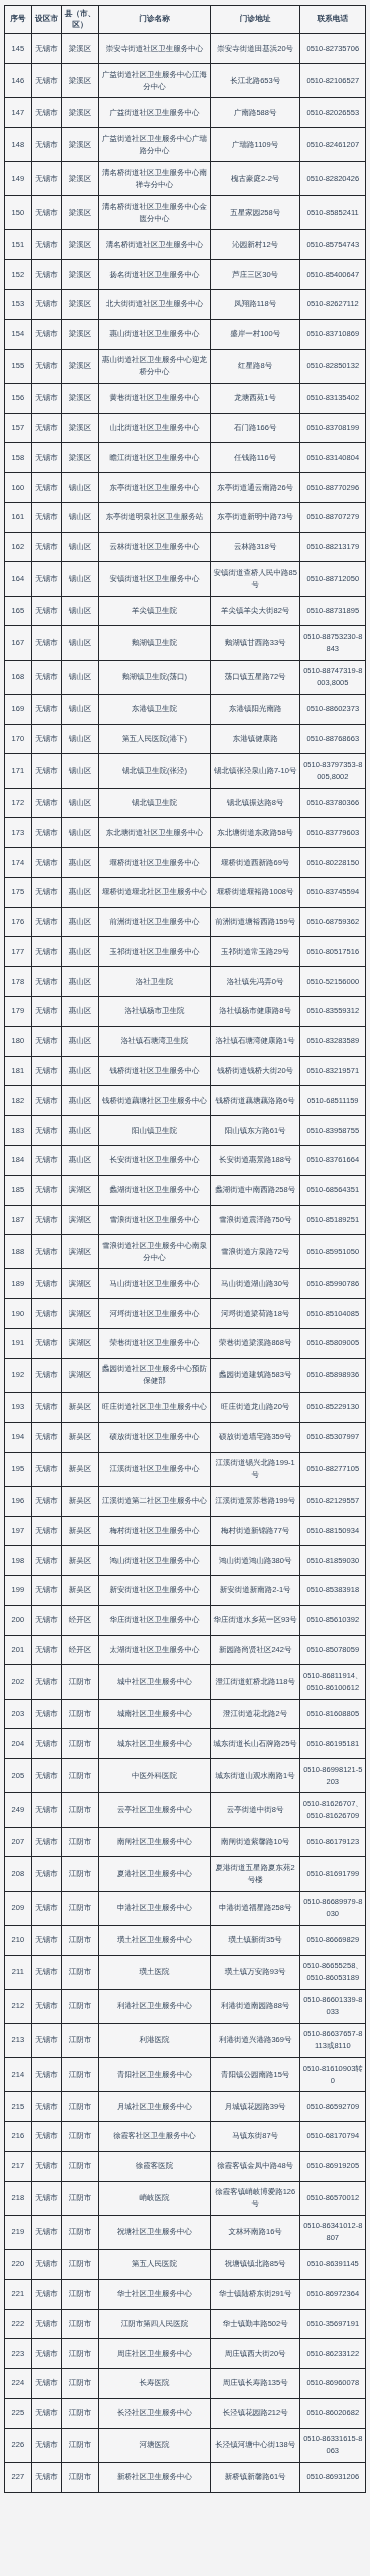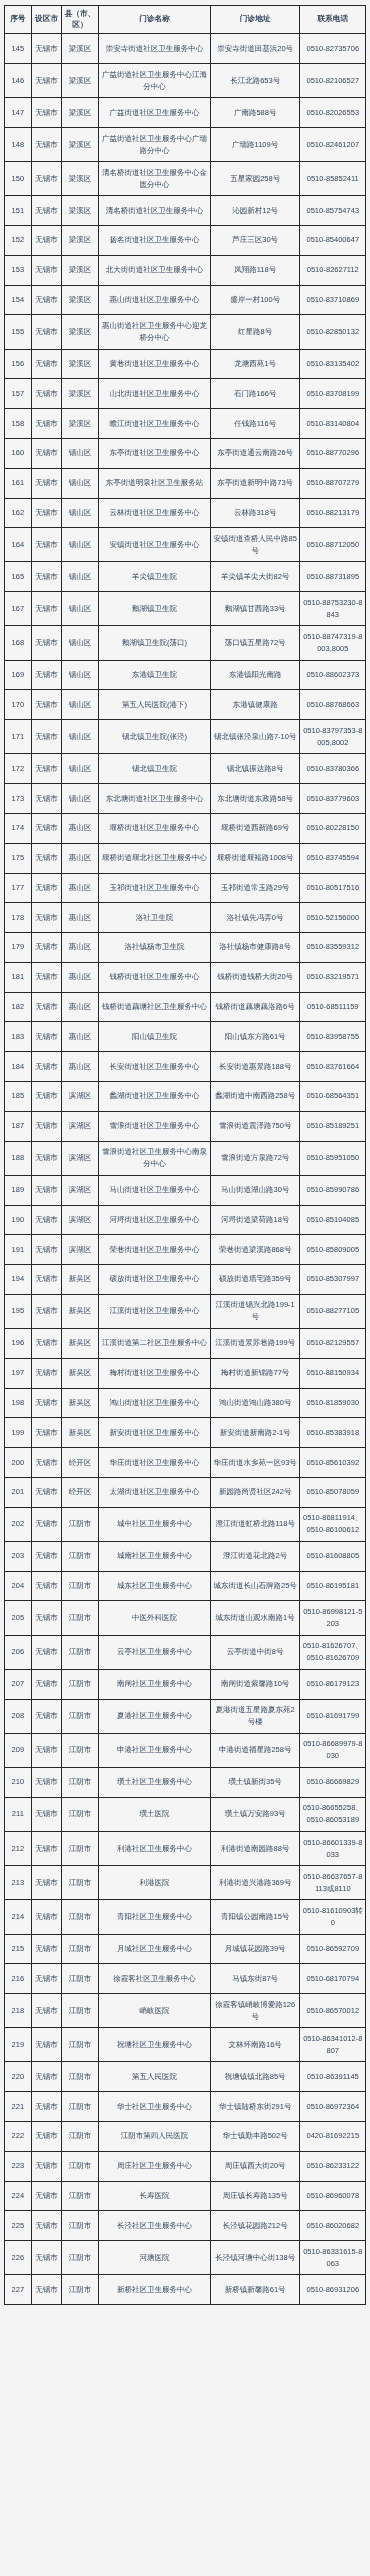--- a/index.html
+++ b/index.html
@@ -90,20 +90,28 @@
         </tr>
         <tr>
           <td class="c-no">148</td>
           <td class="c-city">无锡市</td>
           <td class="c-district">梁溪区</td>
           <td class="c-name">广益街道社区卫生服务中心广瑞路分中心</td>
           <td class="c-address">广瑞路1109号</td>
           <td class="c-phone">0510-82461207</td>
         </tr>
         <tr>
+          <td class="c-no">149</td>
+          <td class="c-city">无锡市</td>
+          <td class="c-district">梁溪区</td>
+          <td class="c-name">清名桥街道社区卫生服务中心南禅寺分中心</td>
+          <td class="c-address">槐古豪庭2-2号</td>
+          <td class="c-phone">0510-82820426</td>
+        </tr>
+        <tr>
           <td class="c-no">150</td>
           <td class="c-city">无锡市</td>
           <td class="c-district">梁溪区</td>
           <td class="c-name">清名桥街道社区卫生服务中心金匮分中心</td>
           <td class="c-address">五星家园258号</td>
           <td class="c-phone">0510-85852411</td>
         </tr>
         <tr>
           <td class="c-no">151</td>
           <td class="c-city">无锡市</td>
@@ -274,20 +282,28 @@
         </tr>
         <tr>
           <td class="c-no">175</td>
           <td class="c-city">无锡市</td>
           <td class="c-district">惠山区</td>
           <td class="c-name">堰桥街道堰北社区卫生服务中心</td>
           <td class="c-address">堰桥街道堰裕路1008号</td>
           <td class="c-phone">0510-83745594</td>
         </tr>
         <tr>
+          <td class="c-no">176</td>
+          <td class="c-city">无锡市</td>
+          <td class="c-district">惠山区</td>
+          <td class="c-name">前洲街道社区卫生服务中心</td>
+          <td class="c-address">前洲街道塘裕西路159号</td>
+          <td class="c-phone">0510-68759362</td>
+        </tr>
+        <tr>
           <td class="c-no">177</td>
           <td class="c-city">无锡市</td>
           <td class="c-district">惠山区</td>
           <td class="c-name">玉祁街道社区卫生服务中心</td>
           <td class="c-address">玉祁街道常玉路29号</td>
           <td class="c-phone">0510-80517516</td>
         </tr>
         <tr>
           <td class="c-no">178</td>
           <td class="c-city">无锡市</td>
@@ -296,20 +312,28 @@
           <td class="c-address">洛社镇先冯弄0号</td>
           <td class="c-phone">0510-52156000</td>
         </tr>
         <tr>
           <td class="c-no">179</td>
           <td class="c-city">无锡市</td>
           <td class="c-district">惠山区</td>
           <td class="c-name">洛社镇杨市卫生院</td>
           <td class="c-address">洛社镇杨市健康路8号</td>
           <td class="c-phone">0510-83559312</td>
+        </tr>
+        <tr>
+          <td class="c-no">180</td>
+          <td class="c-city">无锡市</td>
+          <td class="c-district">惠山区</td>
+          <td class="c-name">洛社镇石塘湾卫生院</td>
+          <td class="c-address">洛社镇石塘湾健康路1号</td>
+          <td class="c-phone">0510-83283589</td>
         </tr>
         <tr>
           <td class="c-no">181</td>
           <td class="c-city">无锡市</td>
           <td class="c-district">惠山区</td>
           <td class="c-name">钱桥街道社区卫生服务中心</td>
           <td class="c-address">钱桥街道钱桥大街20号</td>
           <td class="c-phone">0510-83219571</td>
         </tr>
         <tr>
@@ -378,20 +402,36 @@
         </tr>
         <tr>
           <td class="c-no">191</td>
           <td class="c-city">无锡市</td>
           <td class="c-district">滨湖区</td>
           <td class="c-name">荣巷街道社区卫生服务中心</td>
           <td class="c-address">荣巷街道梁溪路868号</td>
           <td class="c-phone">0510-85809005</td>
         </tr>
         <tr>
+          <td class="c-no">192</td>
+          <td class="c-city">无锡市</td>
+          <td class="c-district">滨湖区</td>
+          <td class="c-name">蠡园街道社区卫生服务中心预防保健部</td>
+          <td class="c-address">蠡园街道建筑路583号</td>
+          <td class="c-phone">0510-85898936</td>
+        </tr>
+        <tr>
+          <td class="c-no">193</td>
+          <td class="c-city">无锡市</td>
+          <td class="c-district">新吴区</td>
+          <td class="c-name">旺庄街道社区卫生卫生服务中心</td>
+          <td class="c-address">旺庄街道龙山路20号</td>
+          <td class="c-phone">0510-85229130</td>
+        </tr>
+        <tr>
           <td class="c-no">194</td>
           <td class="c-city">无锡市</td>
           <td class="c-district">新吴区</td>
           <td class="c-name">硕放街道社区卫生服务中心</td>
           <td class="c-address">硕放街道墙宅路359号</td>
           <td class="c-phone">0510-85307997</td>
         </tr>
         <tr>
           <td class="c-no">195</td>
           <td class="c-city">无锡市</td>
@@ -474,21 +514,21 @@
         </tr>
         <tr>
           <td class="c-no">205</td>
           <td class="c-city">无锡市</td>
           <td class="c-district">江阴市</td>
           <td class="c-name">中医外科医院</td>
           <td class="c-address">城东街道山观水南路1号</td>
           <td class="c-phone">0510-86998121-5203</td>
         </tr>
         <tr>
-          <td class="c-no">206</td>
+          <td class="c-no">249</td>
           <td class="c-city">无锡市</td>
           <td class="c-district">江阴市</td>
           <td class="c-name">云亭社区卫生服务中心</td>
           <td class="c-address">云亭街道中街8号</td>
           <td class="c-phone">0510-81626707、0510-81626709</td>
         </tr>
         <tr>
           <td class="c-no">207</td>
           <td class="c-city">无锡市</td>
           <td class="c-district">江阴市</td>
@@ -562,20 +602,28 @@
         </tr>
         <tr>
           <td class="c-no">216</td>
           <td class="c-city">无锡市</td>
           <td class="c-district">江阴市</td>
           <td class="c-name">徐霞客社区卫生服务中心</td>
           <td class="c-address">马镇东街87号</td>
           <td class="c-phone">0510-68170794</td>
         </tr>
         <tr>
+          <td class="c-no">217</td>
+          <td class="c-city">无锡市</td>
+          <td class="c-district">江阴市</td>
+          <td class="c-name">徐霞客医院</td>
+          <td class="c-address">徐霞客镇金凤中路48号</td>
+          <td class="c-phone">0510-86919205</td>
+        </tr>
+        <tr>
           <td class="c-no">218</td>
           <td class="c-city">无锡市</td>
           <td class="c-district">江阴市</td>
           <td class="c-name">峭岐医院</td>
           <td class="c-address">徐霞客镇峭岐博爱路126号</td>
           <td class="c-phone">0510-86570012</td>
         </tr>
         <tr>
           <td class="c-no">219</td>
           <td class="c-city">无锡市</td>
@@ -599,21 +647,21 @@
           <td class="c-name">华士社区卫生服务中心</td>
           <td class="c-address">华士镇陆桥东街291号</td>
           <td class="c-phone">0510-86972364</td>
         </tr>
         <tr>
           <td class="c-no">222</td>
           <td class="c-city">无锡市</td>
           <td class="c-district">江阴市</td>
           <td class="c-name">江阴市第四人民医院</td>
           <td class="c-address">华士镇勤丰路502号</td>
-          <td class="c-phone">0420-81692215</td>
+          <td class="c-phone">0510-35697191</td>
         </tr>
         <tr>
           <td class="c-no">223</td>
           <td class="c-city">无锡市</td>
           <td class="c-district">江阴市</td>
           <td class="c-name">周庄社区卫生服务中心</td>
           <td class="c-address">周庄镇西大街20号</td>
           <td class="c-phone">0510-86233122</td>
         </tr>
         <tr>

